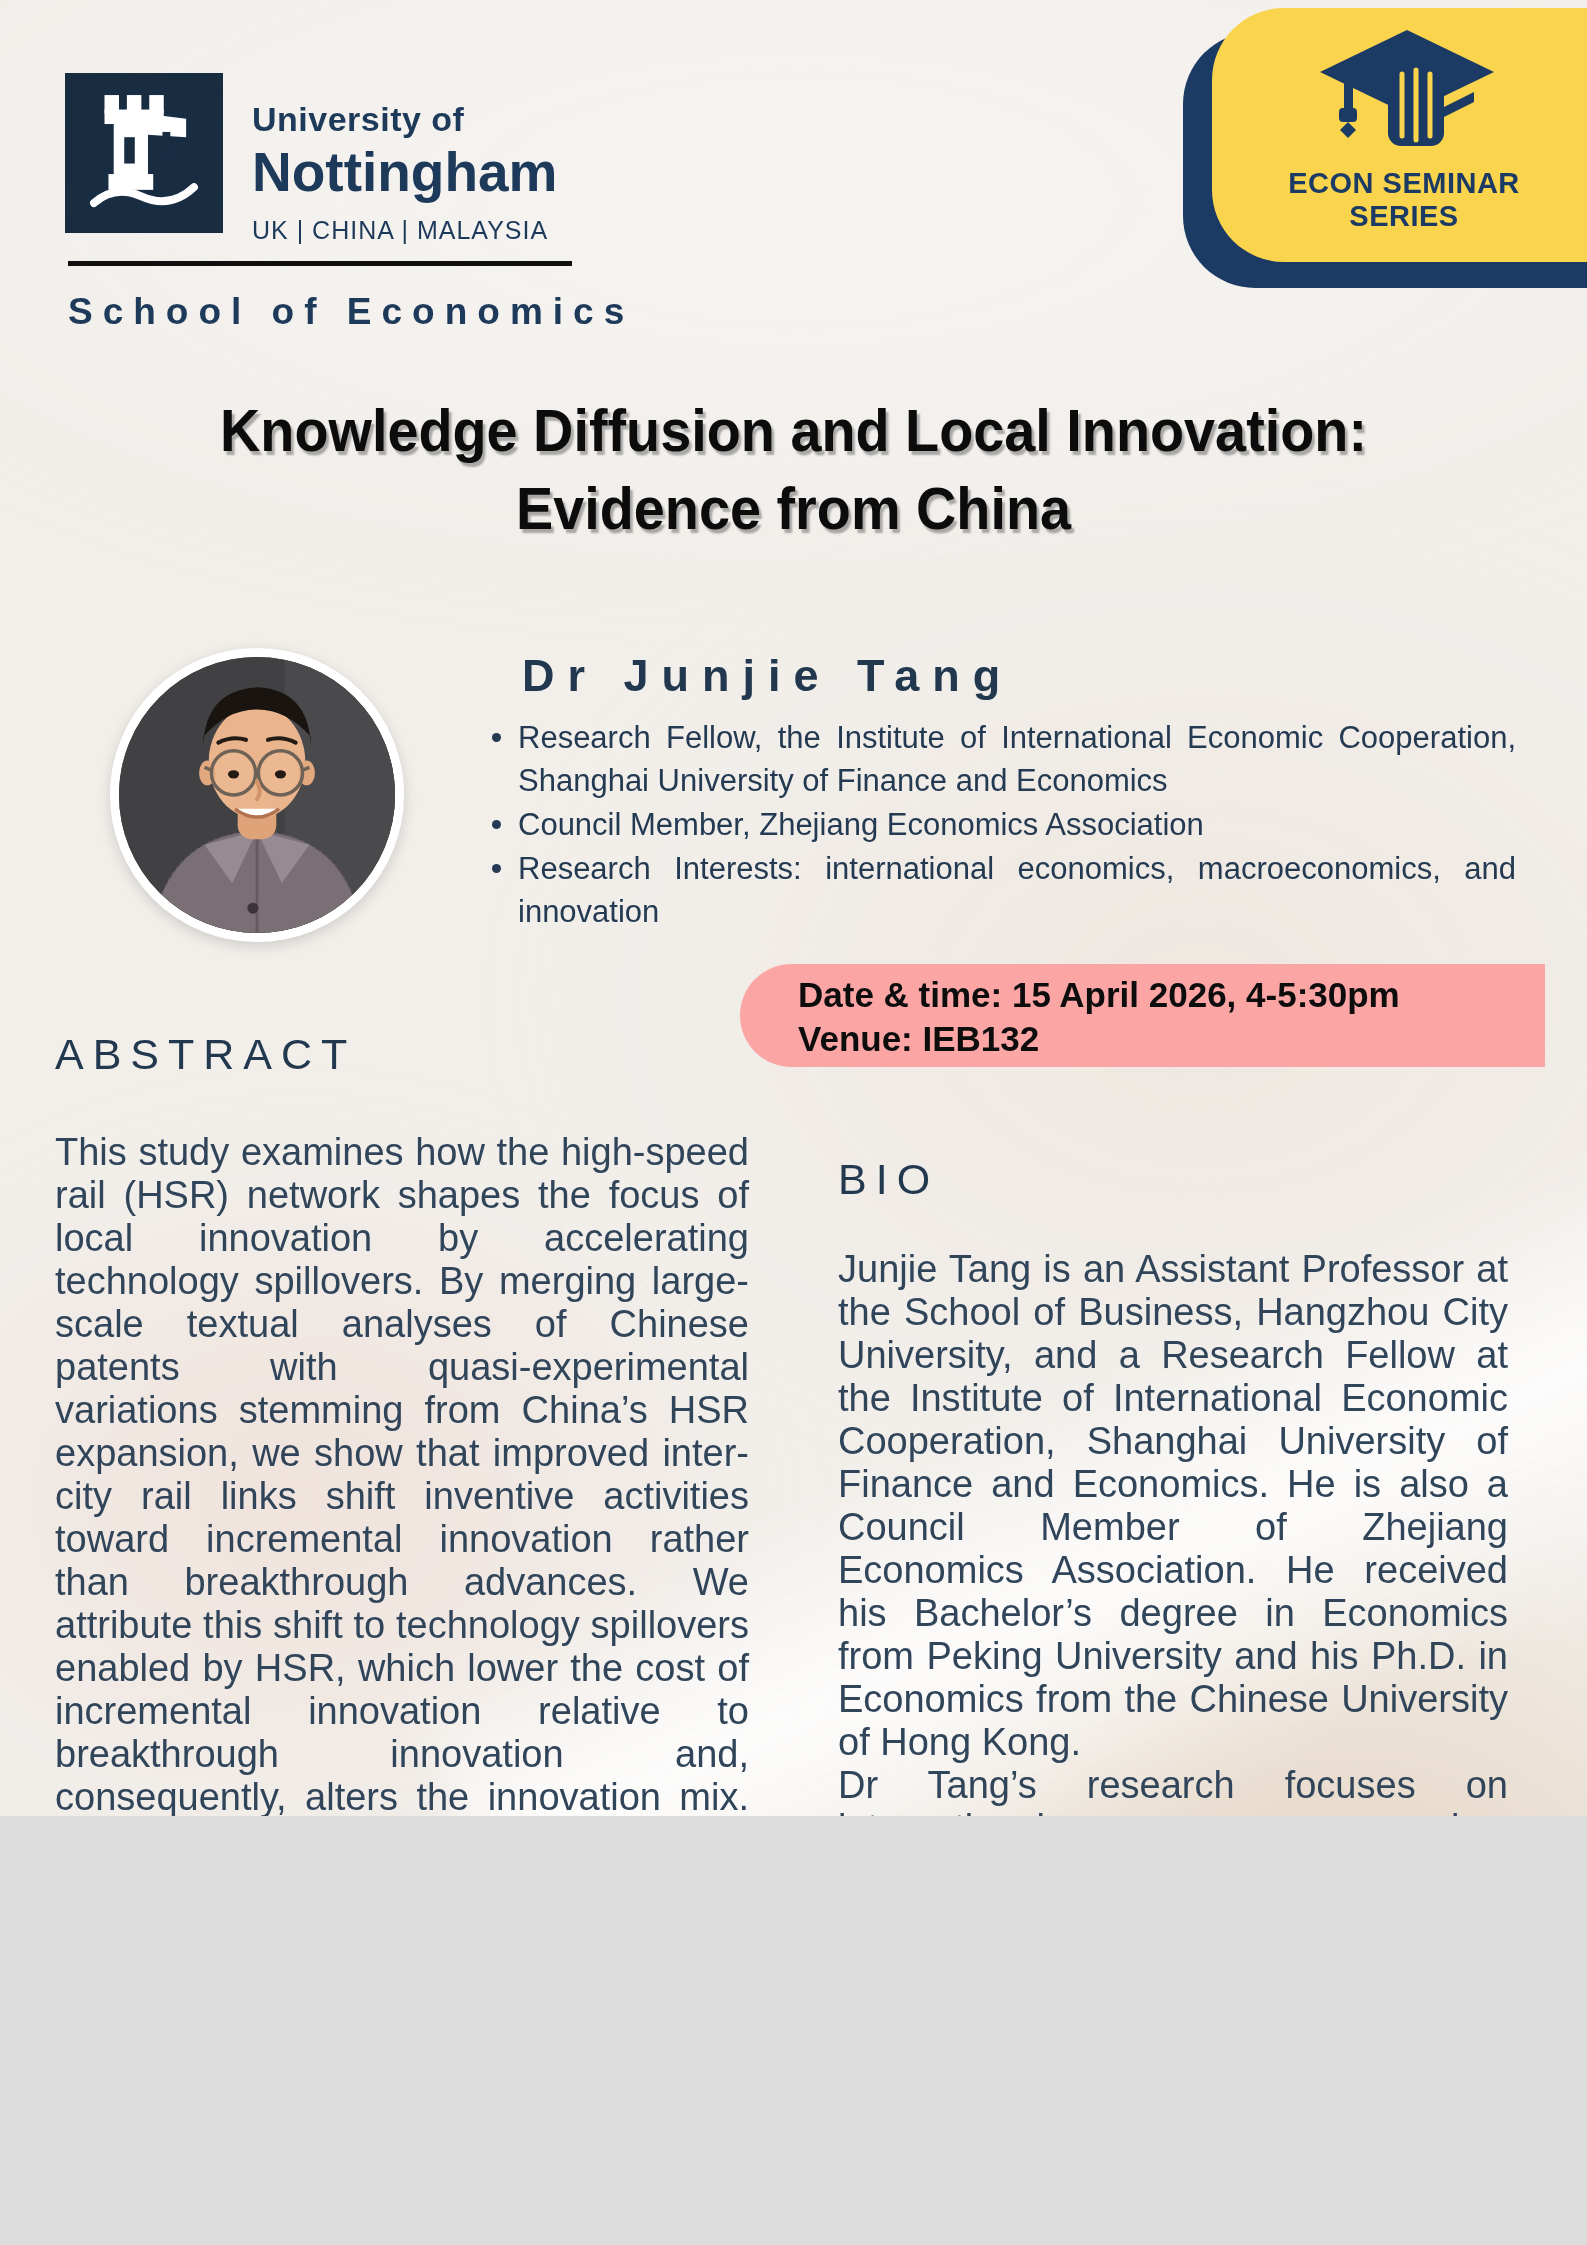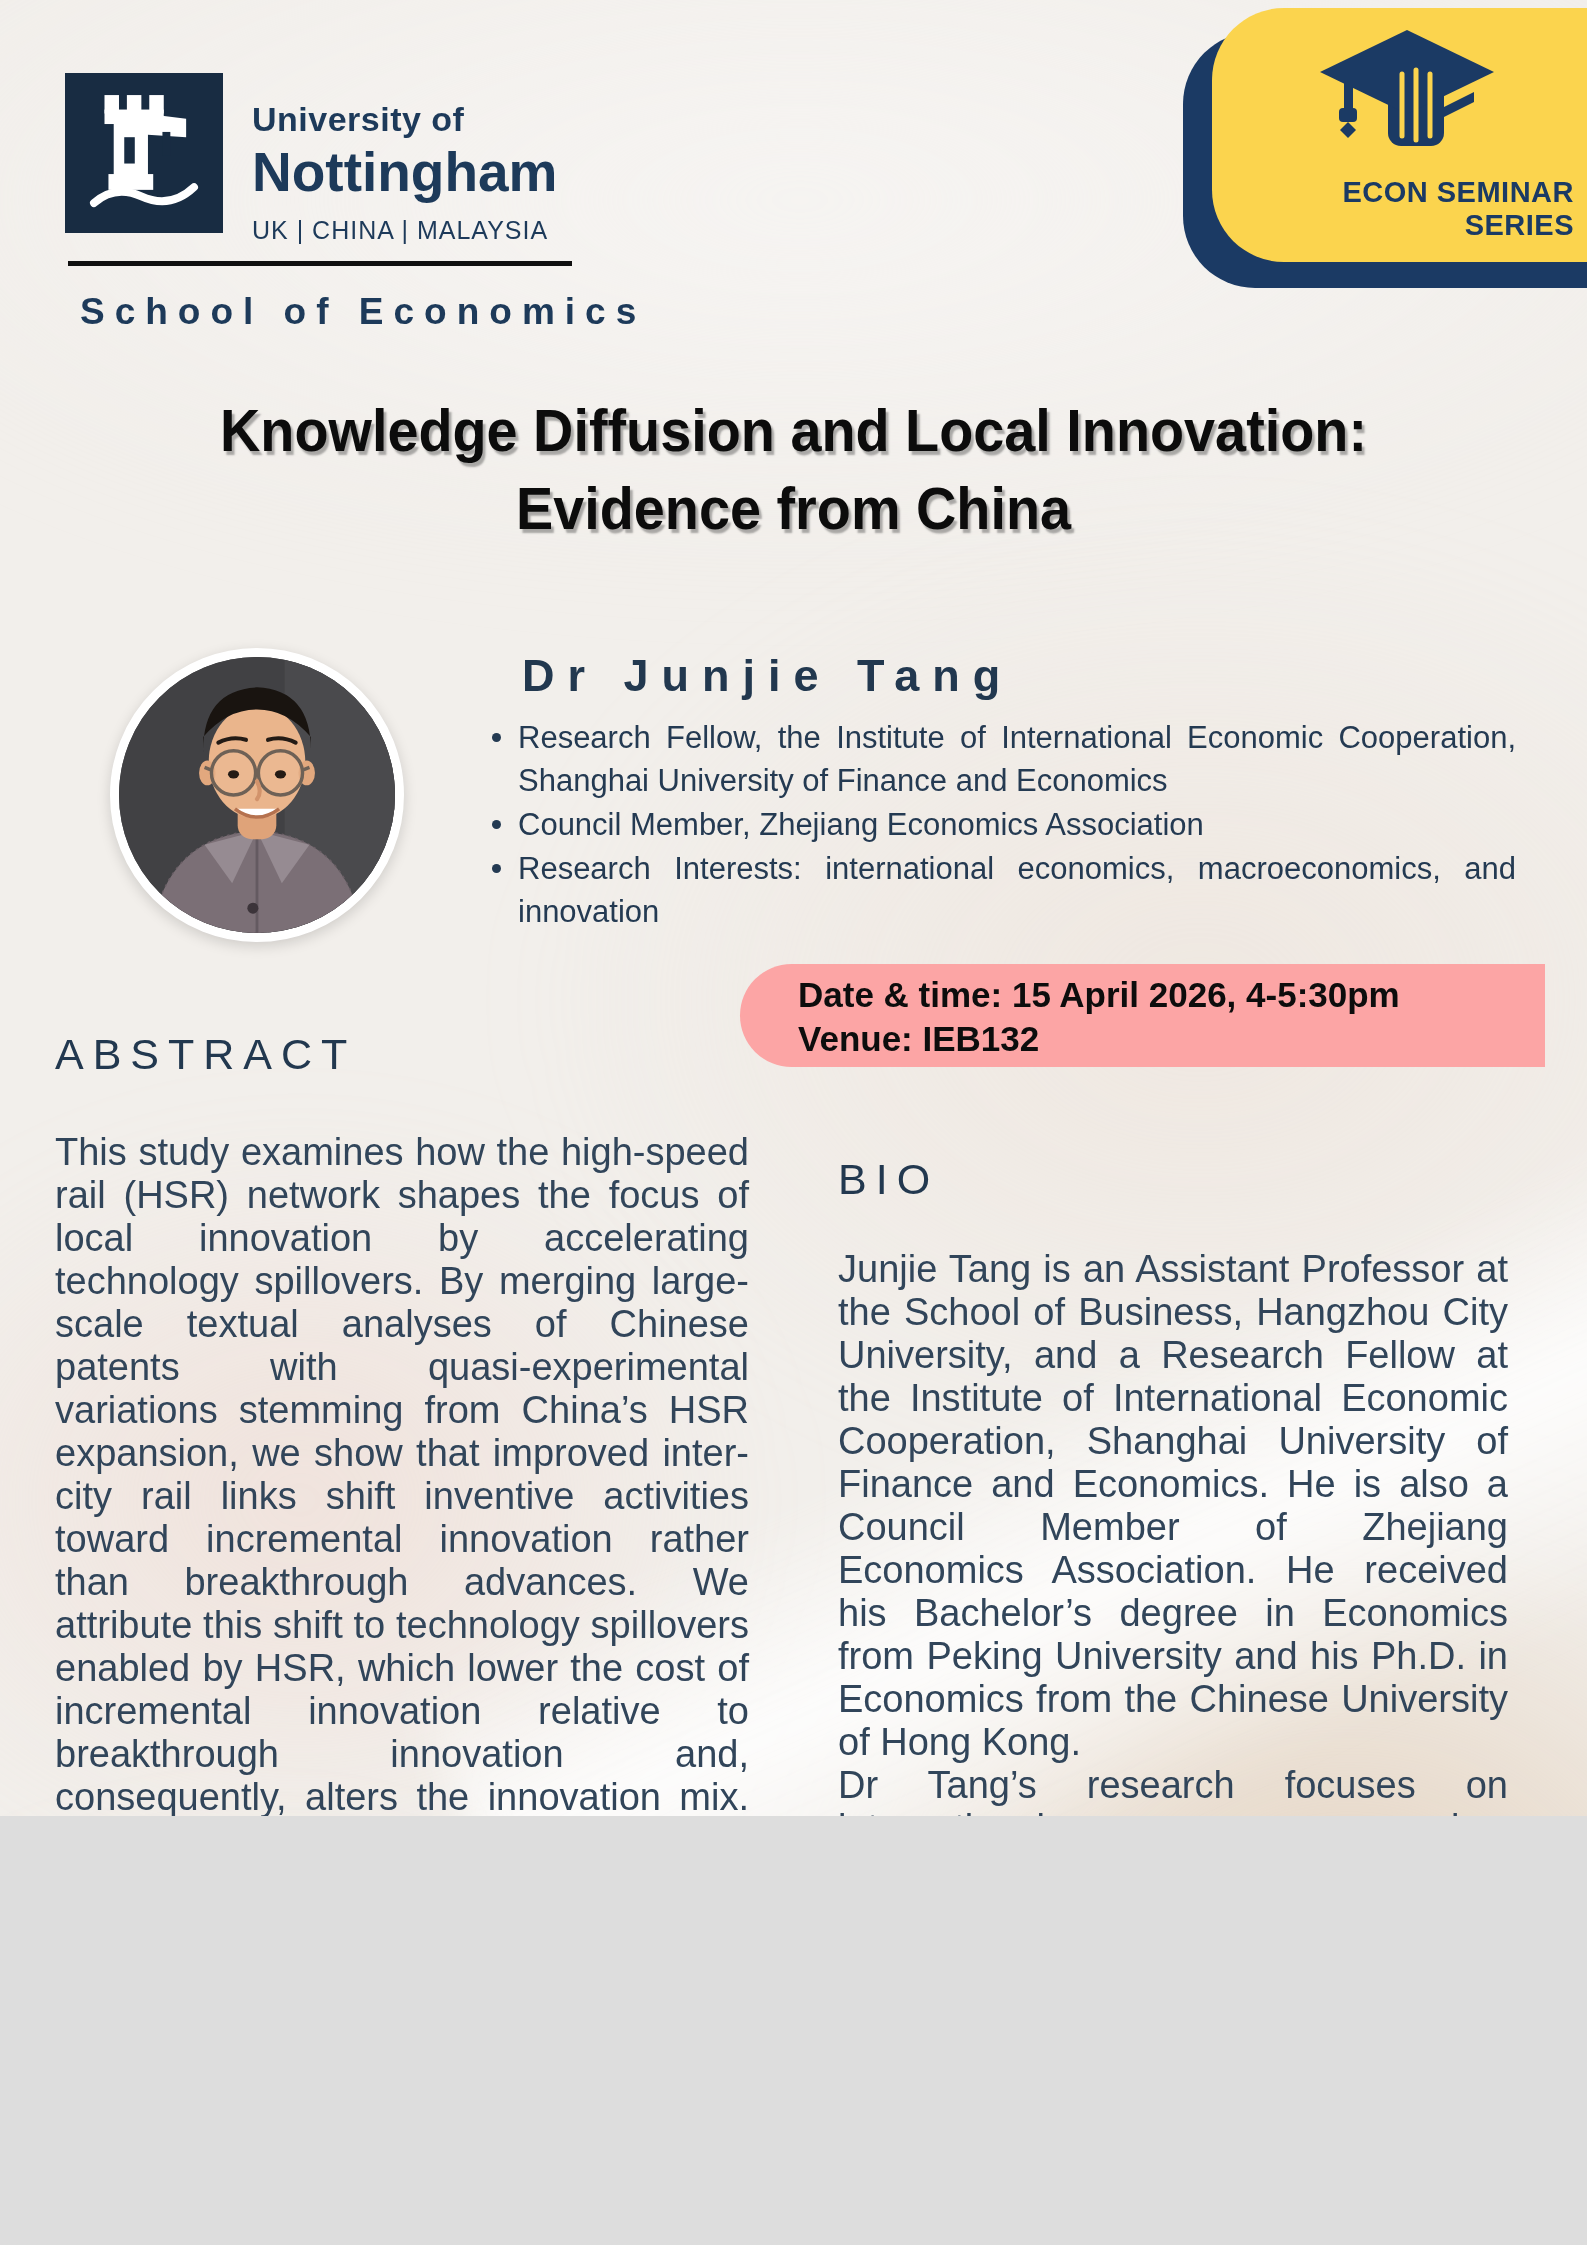--- a/index.html
+++ b/index.html
@@ -18,27 +18,27 @@
   .bg-streak{position:absolute;left:430px;top:1380px;width:1400px;height:420px;background:linear-gradient(180deg,rgba(255,255,255,0) 0%,rgba(255,255,255,.85) 45%,rgba(255,255,255,0) 100%);transform:rotate(-24deg);filter:blur(18px);pointer-events:none;}
 
   
   .logo-box{position:absolute;left:65px;top:73px;width:158px;height:160px;background:#182c42;}
   .logo-box svg{position:absolute;left:0;top:0;width:100%;height:100%;}
   .logo-text{position:absolute;left:252px;top:100px;color:#1d3a5a;}
   .logo-line1{font-size:34px;font-weight:700;letter-spacing:.5px;}
   .logo-line2{font-size:55px;font-weight:700;margin-top:1px;letter-spacing:0;}
   .logo-campuses{font-size:25px;font-weight:400;margin-top:12px;letter-spacing:1px;color:#1d3a5a;}
   .logo-divider{position:absolute;left:68px;top:261px;width:504px;height:5px;background:#101010;}
-  .school-name{position:absolute;left:80px;top:291px;font-size:37px;font-weight:700;letter-spacing:10px;color:#1d3a5a;}
+  .school-name{position:absolute;left:68px;top:291px;font-size:37px;font-weight:700;letter-spacing:10px;color:#1d3a5a;}
 
   
   .badge-navy{position:absolute;left:1183px;top:32px;width:460px;height:256px;background:#1b3a64;border-radius:72px 0 0 72px;}
   .badge-yellow{position:absolute;left:1212px;top:8px;width:440px;height:254px;background:#fbd44e;border-radius:72px 0 0 72px;}
   .badge-cap{position:absolute;left:100px;top:18px;width:190px;height:132px;}
-  .badge-label{position:absolute;left:22px;top:168px;width:340px;text-align:right;font-size:29px;font-weight:700;color:#1b3a64;letter-spacing:.5px;}
+  .badge-label{position:absolute;left:22px;top:159px;width:340px;text-align:center;font-size:29px;font-weight:700;color:#1b3a64;letter-spacing:.5px;}
 
   
   .title{position:absolute;left:0;top:392px;width:1587px;text-align:center;color:#0c0c0c;font-weight:700;font-size:60px;line-height:78px;text-shadow:3px 4px 2px rgba(80,80,80,.45);}
   .title .tline{transform:scaleX(.93);transform-origin:center;}
 
   
   .photo-ring{position:absolute;left:110px;top:648px;width:276px;height:276px;border-radius:50%;border:9px solid #ffffff;overflow:hidden;background:#414144;box-shadow:0 4px 14px rgba(0,0,0,.15);}
   .photo-ring svg{width:100%;height:100%;display:block;}
   .speaker-name{position:absolute;left:522px;top:650px;font-size:45px;font-weight:700;letter-spacing:13px;color:#22384f;}
   .speaker-bullets{position:absolute;left:488px;top:716px;width:1028px;margin:0;padding:0;list-style:none;color:#243a52;font-size:31px;line-height:43px;}

